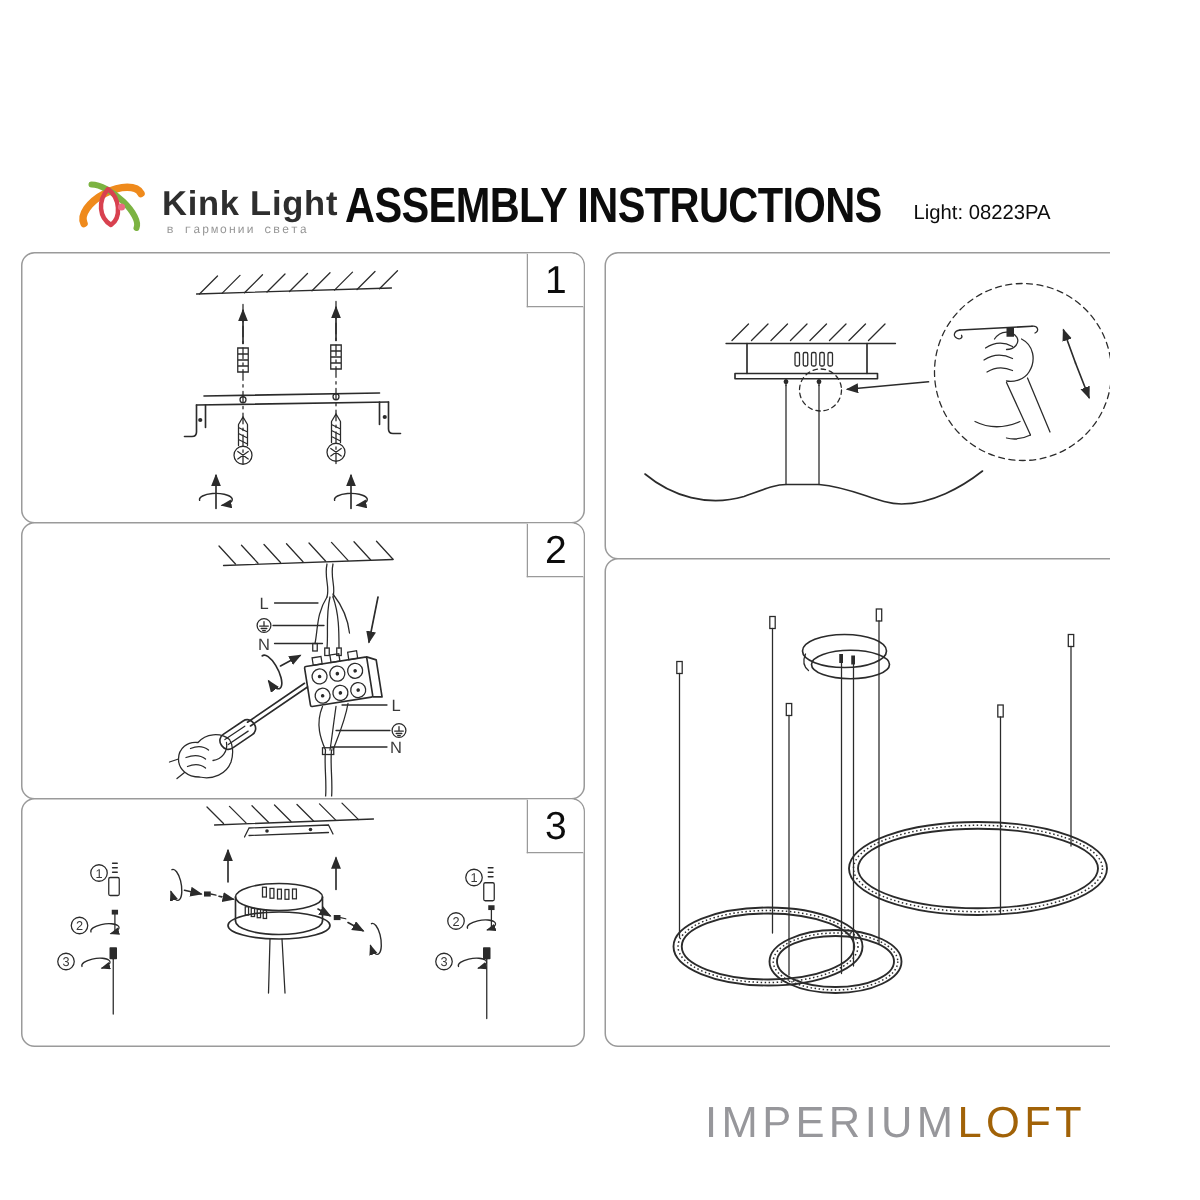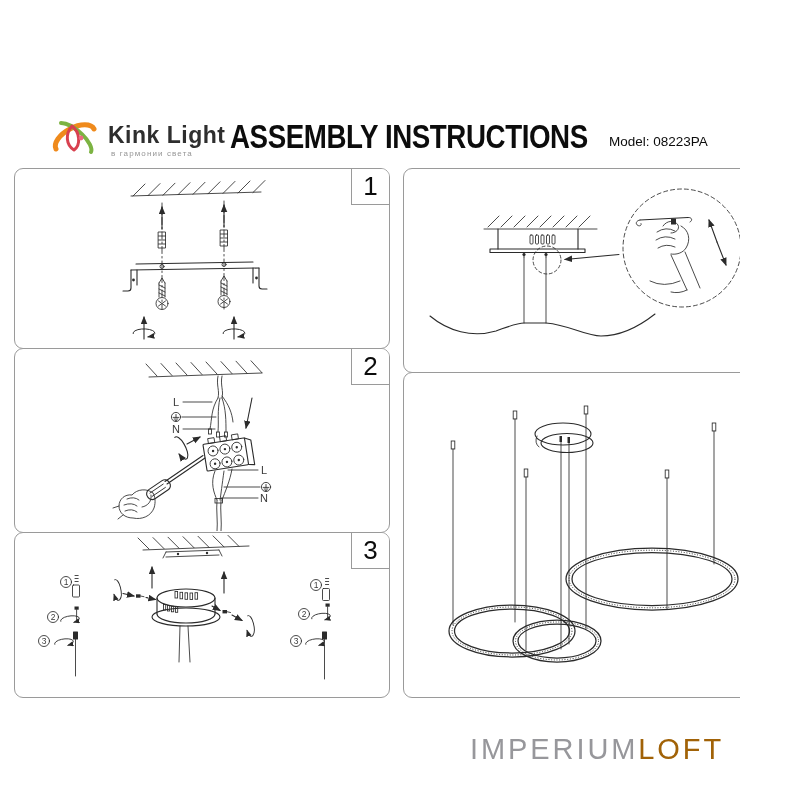--- a/index.html
+++ b/index.html
@@ -1,20 +1,20 @@
 <!DOCTYPE html>
 <html><head>
 <meta charset="utf-8">
 <style>
   html,body{margin:0;padding:0;background:#fff;}
   .page{position:relative;width:740px;height:800px;background:#fff;overflow:hidden;
         font-family:"Liberation Sans",sans-serif;color:#111;}
   
   .brand-name{position:absolute;left:108px;top:122px;font-size:23px;font-weight:bold;color:#2e2e2e;letter-spacing:.5px;}
-  .brand-tagline{position:absolute;left:111px;top:149px;font-size:8px;color:#969696;letter-spacing:.14em;}
+  .brand-tagline{position:absolute;left:111px;top:149px;font-size:8px;color:#969696;letter-spacing:.14em;font-family:Liberation Mono, monospace;}
   .sheet-title{position:absolute;left:230px;top:118px;font-size:33px;font-weight:bold;color:#0c0c0c;
                transform:scaleX(.84);transform-origin:left top;white-space:nowrap;letter-spacing:-.5px;}
   .model{position:absolute;left:609px;top:134px;font-size:13.5px;color:#0c0c0c;}
   
   .panel{position:absolute;border:1.5px solid #9a9a9a;border-radius:9px;box-sizing:border-box;background:#fff;}
   .panel svg{position:absolute;left:0;top:0;}
   .num{position:absolute;top:0;right:0;width:37px;height:35px;border-left:1.4px solid #9a9a9a;
        border-bottom:1.4px solid #9a9a9a;border-top-right-radius:8px;display:flex;align-items:center;
        justify-content:center;font-size:26px;color:#0c0c0c;background:#fff;z-index:2;}
   
@@ -62,21 +62,21 @@
   
   <svg width="58" height="52" style="position:absolute;left:46px;top:112px" viewBox="0 0 58 52">
     <path d="M10,37 A21,11 -28 1 1 48,17" stroke="#ef8a1c" stroke-width="5" fill="none" stroke-linecap="round"></path>
     <path d="M15,11 A22,9 40 0 1 45,40" stroke="#7cb342" stroke-width="4" fill="none" stroke-linecap="round"></path>
     <path d="M26,14 C19,22 20,33 28,38 C35,33 34,20 26,14 Z" stroke="#d8414f" stroke-width="3" fill="none" stroke-linejoin="round"></path>
     <circle cx="35" cy="26" r="2.4" fill="#ec6a82"></circle>
   </svg>
   <div class="brand-name">Kink Light</div>
   <div class="brand-tagline">в гармонии света</div>
   <div class="sheet-title">ASSEMBLY INSTRUCTIONS</div>
-  <div class="model">Model: 08223PA</div>
+  <div class="model">Light: 08223PA</div>
 
   
   <section class="panel" style="left:14px;top:168px;width:376px;height:181px;">
     <div class="num">1</div>
     <svg width="373" height="178" viewBox="0 0 373 178">
       <g>
         <path class="lt" d="M116,27 L246,23"></path>
         <path class="lt" d="M118,27 L130,15 M133,26.6 L145,14.6 M148,26.2 L160,14.2 M163,25.7 L175,13.7
                            M178,25.3 L190,13.3 M193,24.8 L205,12.8 M208,24.4 L220,12.4 M223,24 L235,12 M238,23.5 L250,11.5"></path>
       </g>

